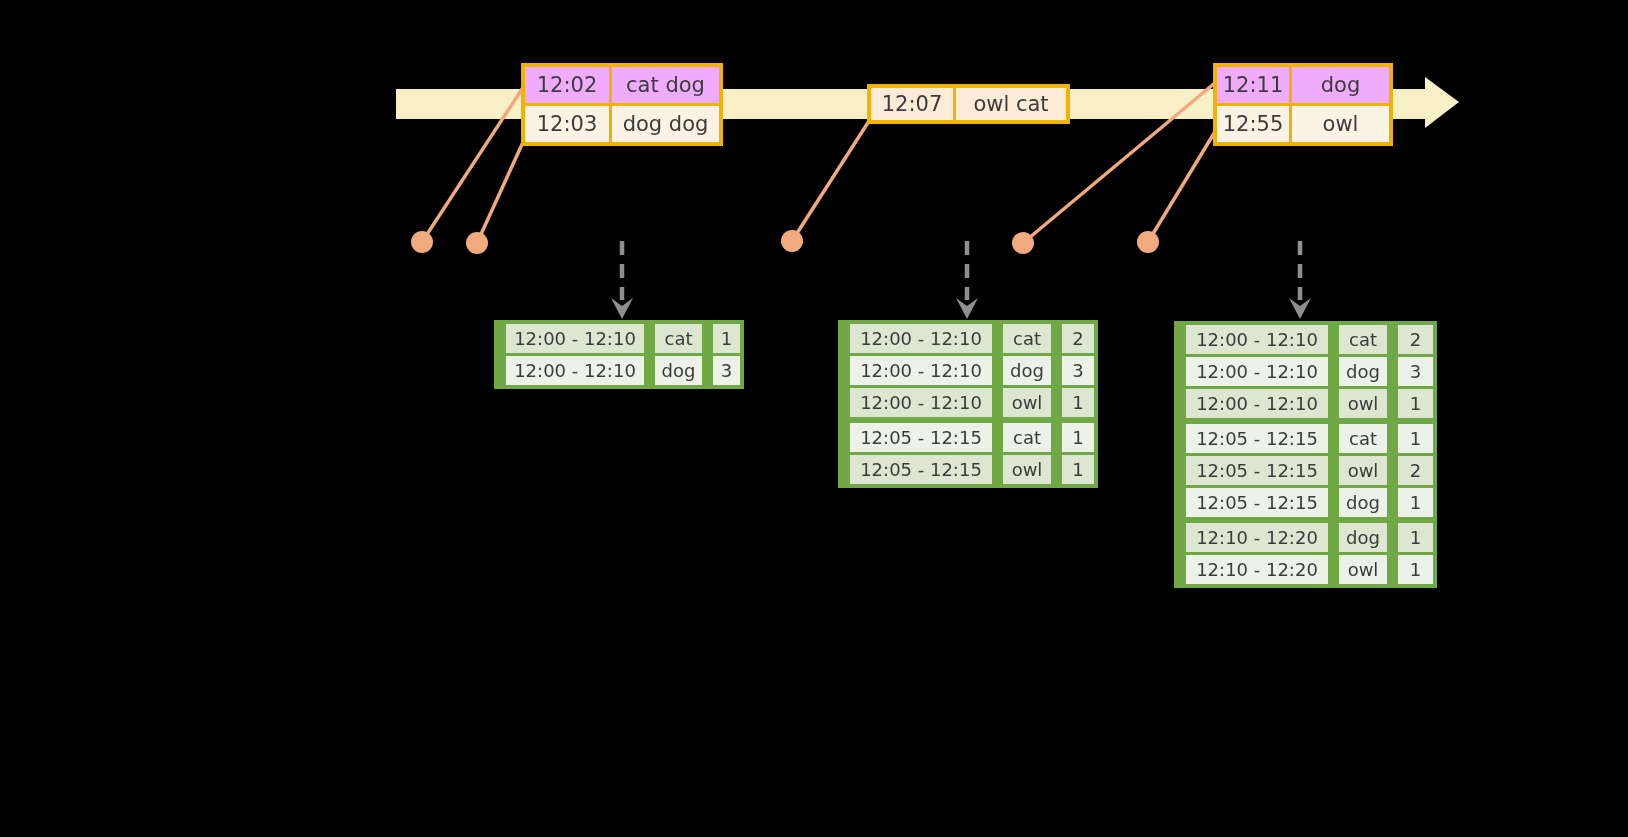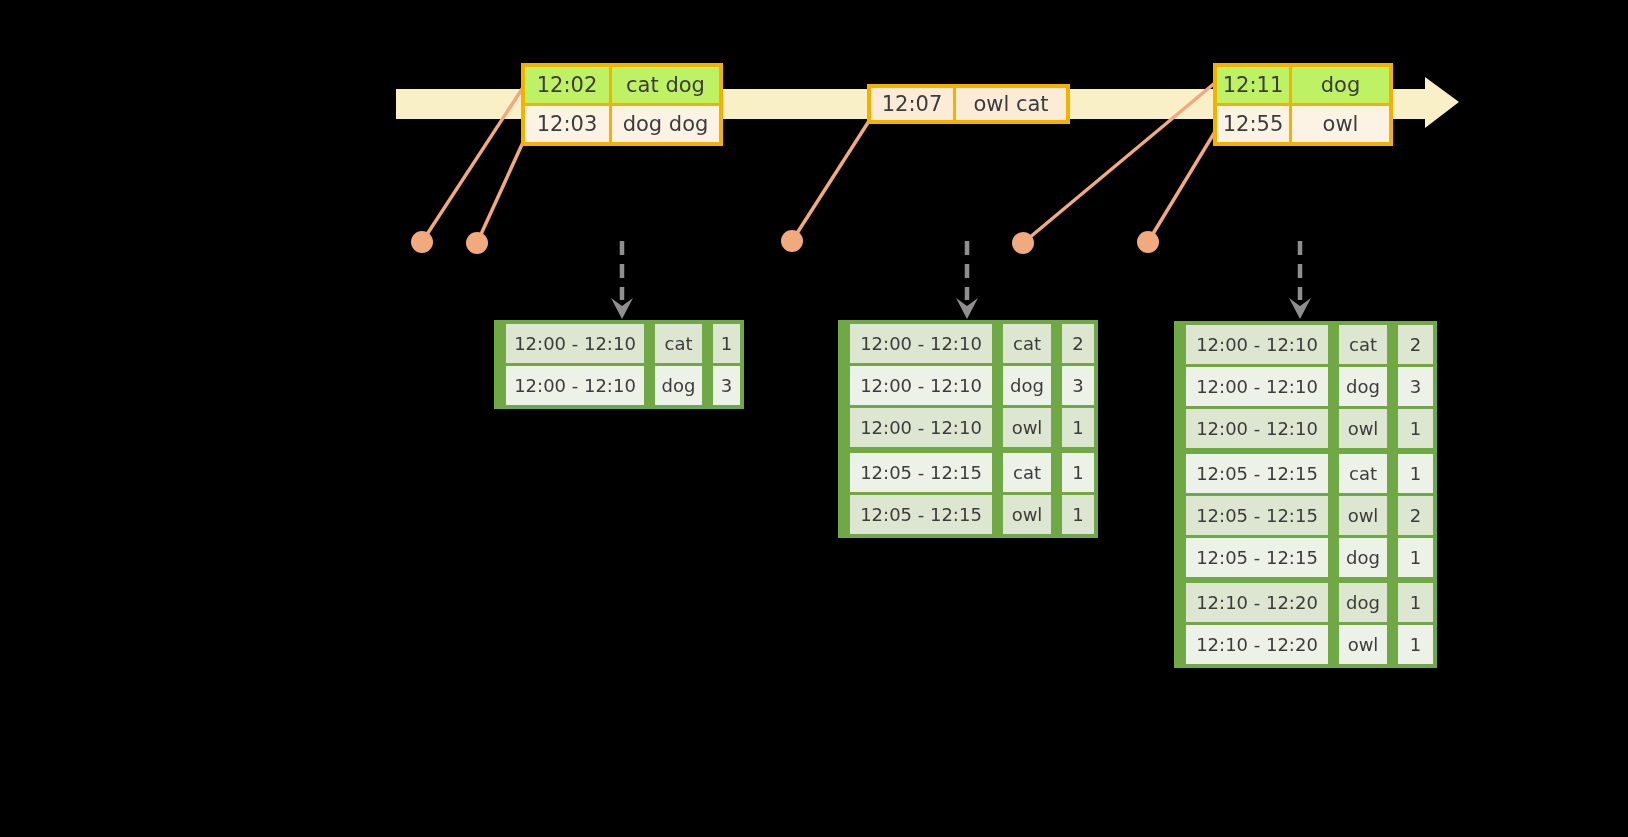--- a/index.html
+++ b/index.html
@@ -9,33 +9,33 @@
 
   
   .etable{position:absolute;background:#F2B200;border:4px solid #F2B200;
           display:flex;flex-direction:column;gap:3px;font-size:21px;}
   .erow{display:grid;gap:3px;}
   .e1 .erow{grid-template-columns:84px 107px;}
   .e2 .erow{grid-template-columns:82px 110px;}
   .e3 .erow{grid-template-columns:72px 97px;border-radius:11px;}
   .erow>div{height:36px;display:flex;align-items:center;justify-content:center;}
   .e2 .erow>div{height:32px;}
-  .cd{background:#bef264;}   
+  .cd{background:#f0abfc;}   
   .cl{background:#FDF3E4;}   
   .cm{background:#FCEBD6;}   
 
   
   .gtable{position:absolute;background:#6FA844;border:4px solid #6FA844;
           display:flex;flex-direction:column;gap:6px;font-size:18px;}
   .ggroup{display:flex;flex-direction:column;gap:3px;}
   .grow{display:grid;gap:3px;}
   .r1 .grow{grid-template-columns:146px 55px 35px;}
   .r2 .grow{grid-template-columns:150px 56px 40px;}
   .r3 .grow{grid-template-columns:150px 56px 43px;}
-  .grow>div{height:39px;display:flex;align-items:center;justify-content:center;margin-left:8px;}
+  .grow>div{height:29px;display:flex;align-items:center;justify-content:center;margin-left:8px;}
   .gd{background:#DCE6D0;}   
   .gl{background:#EDF2E8;}   
 </style>
 </head>
 <body>
 
 <div class="stage">
 
   <svg width="1628" height="837" viewBox="0 0 1628 837">
 

